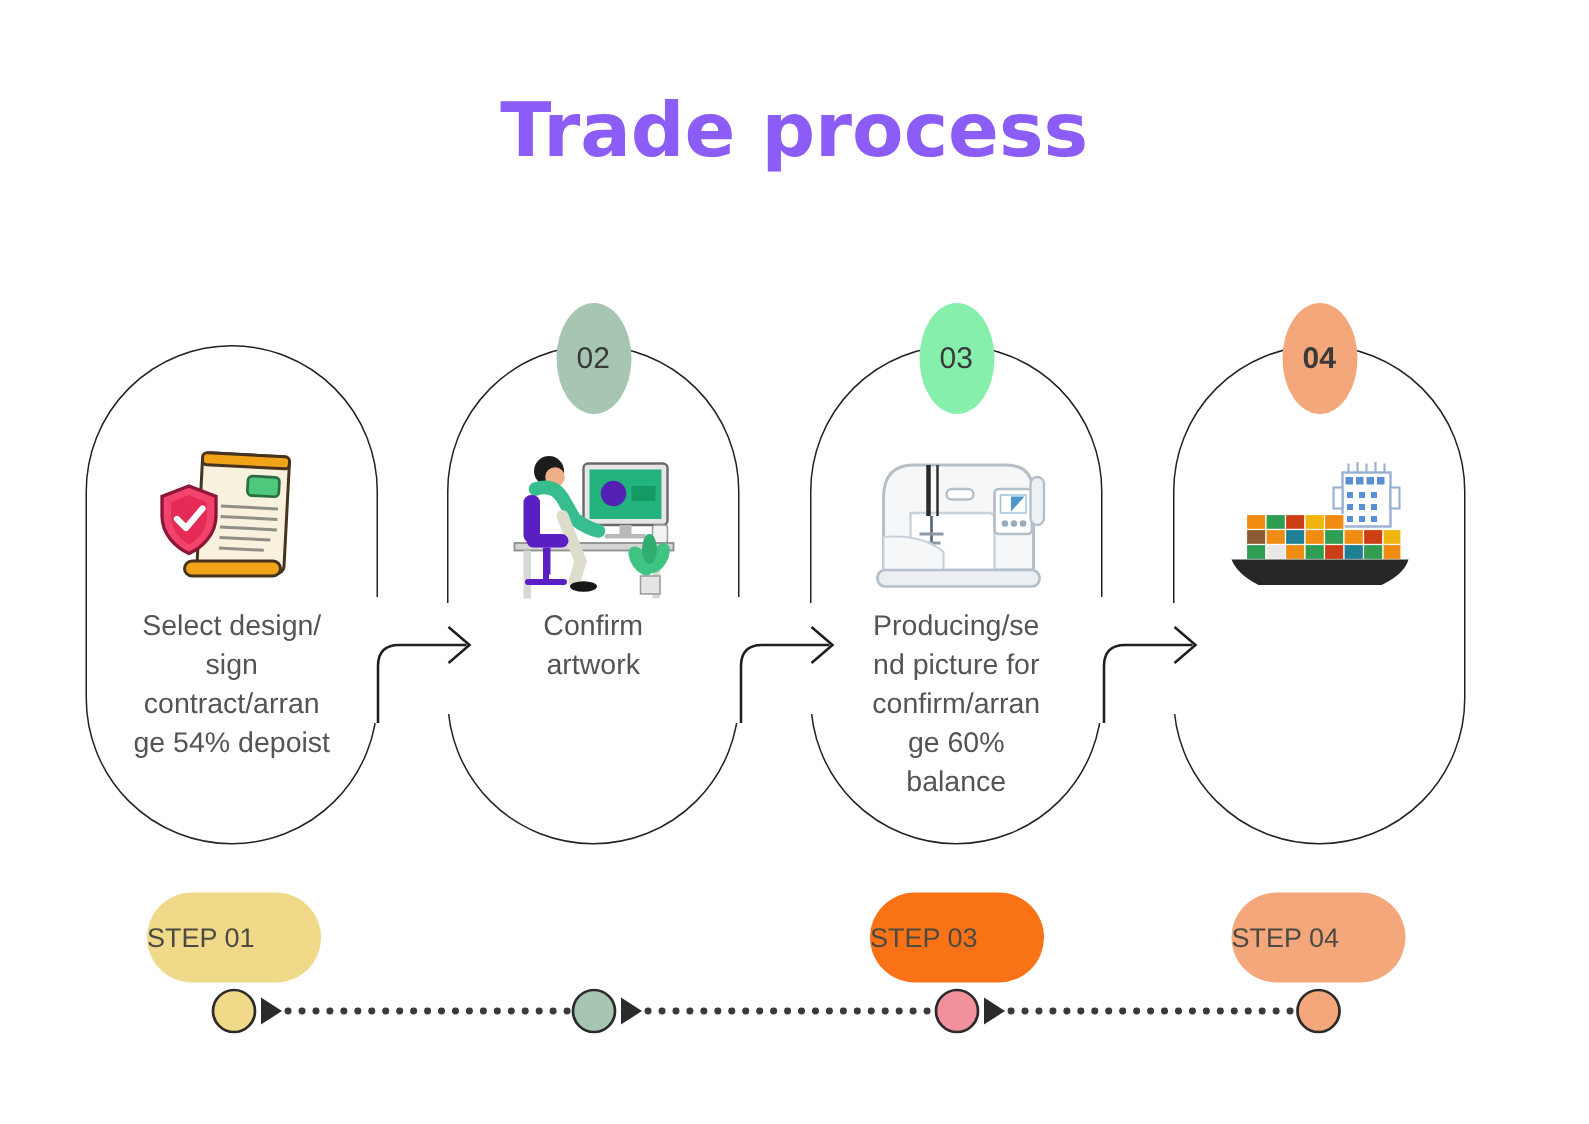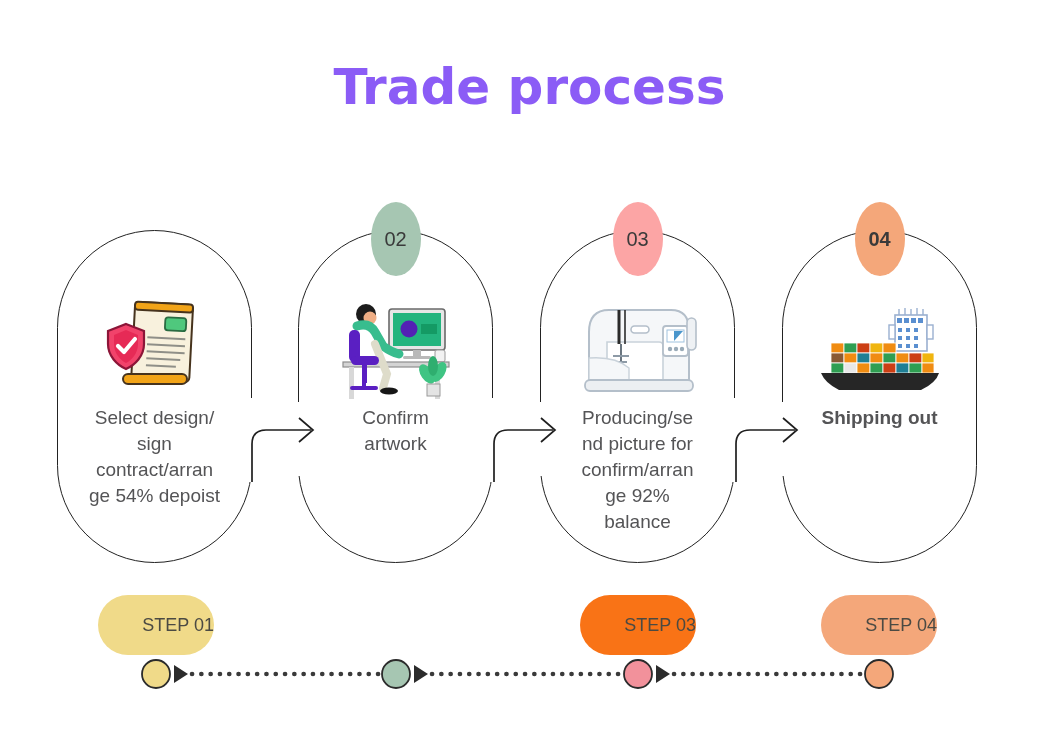--- a/index.html
+++ b/index.html
@@ -41,21 +41,21 @@
   .patch-a2{left:489px;top:398px;width:8px;height:84px;}
   .patch-a3{left:731px;top:398px;width:8px;height:84px;}
   .patch-b1{left:294px;top:402px;width:8px;height:74px;}
   .patch-b2{left:536px;top:402px;width:8px;height:74px;}
   .patch-b3{left:778px;top:402px;width:8px;height:74px;}
   .connector{position:absolute;top:398px;width:70px;height:90px;z-index:3;}
   .conn-1{left:249px;} .conn-2{left:491px;} .conn-3{left:733px;}
   
   .step-chip{
     position:absolute;top:595px;width:116px;height:60px;border-radius:30px;
-    display:flex;align-items:center;justify-content:flex-end;z-index:1;
+    display:flex;align-items:center;justify-content:flex-start;z-index:1;
   }
   .chip-1{left:98px;} .chip-2{left:338px;} .chip-3{left:580px;} .chip-4{left:821px;}
   .step-chip span{font-size:18px;color:#4b4a43;}
   .timeline{position:absolute;left:0;top:646px;width:1059px;height:56px;}
 </style>
 </head>
 <body>
 
 <div class="canvas">
 
@@ -121,21 +121,21 @@
           <ellipse cx="98" cy="70" rx="5" ry="10" fill="#2fae6f"></ellipse>
           <rect x="92" y="88" width="13" height="12" fill="#e4e4e4" stroke="#9a9a9a"></rect>
         </g>
       </svg>
     </div>
     <div class="desc">Confirm
 artwork</div>
   </div>
 
   <div class="pill pill-3">
-    <div class="badge" style="background-color: #fca5a5;">
+    <div class="badge" style="background-color: #86efac;">
       <span>03</span>
     </div>
     <div class="icon-box">
       <svg width="126" height="102" viewBox="0 0 126 102">
         <path d="M14 34 Q14 12 34 12 L96 12 Q114 12 114 32 L114 82 L14 82 Z" fill="#f5f7f9" stroke="#b4bfca" stroke-width="2"></path>
         <path d="M32 44 L84 44 Q88 44 88 48 L88 82 L38 82 Q32 76 32 66 Z" fill="#ffffff" stroke="#c9d2da" stroke-width="1.6"></path>
         <line x1="44" y1="12" x2="44" y2="46" stroke="#2b2b2b" stroke-width="3"></line>
         <line x1="50" y1="12" x2="50" y2="46" stroke="#2b2b2b" stroke-width="1.6"></line>
         <line x1="46" y1="46" x2="46" y2="64" stroke="#5a6772" stroke-width="1.8"></line>
         <path d="M38 58 h16 M40 64 h12" stroke="#8d9aa6" stroke-width="2" fill="none"></path>
@@ -147,21 +147,21 @@
         <circle cx="101" cy="51" r="2.2" fill="#9aabb8"></circle>
         <circle cx="107" cy="51" r="2.2" fill="#9aabb8"></circle>
         <rect x="112" y="20" width="9" height="32" rx="4.5" fill="#eef1f4" stroke="#b4bfca" stroke-width="1.6"></rect>
         <path d="M14 60 Q40 58 54 70 L54 82 L14 82 Z" fill="#f5f7f9" stroke="#c9d2da" stroke-width="1.4"></path>
         <rect x="10" y="82" width="108" height="11" rx="5" fill="#eceff2" stroke="#b4bfca" stroke-width="1.8"></rect>
       </svg>
     </div>
     <div class="desc">Producing/se
 nd picture for
 confirm/arran
-ge 92%
+ge 60%
 balance</div>
   </div>
 
   <div class="pill pill-4">
     <div class="badge" style="background-color: rgb(244, 167, 122);">
       <span>04</span>
     </div>
     <div class="icon-box">
       <svg width="130" height="92" viewBox="0 0 130 92">
         <rect x="80" y="12" width="32" height="36" fill="#ffffff" stroke="#9ab0d0" stroke-width="1.6"></rect>
@@ -208,21 +208,20 @@
           <rect x="42" y="60" width="13" height="10" fill="#f08c12"></rect>
             <rect x="55" y="60" width="13" height="10" fill="#2f9e52"></rect>
           <rect x="68" y="60" width="13" height="10" fill="#cc3f14"></rect>
             <rect x="81" y="60" width="13" height="10" fill="#1f7f95"></rect>
           <rect x="94" y="60" width="13" height="10" fill="#2f9e52"></rect>
             <rect x="107" y="60" width="12" height="10" fill="#f08c12"></rect>
         </g>
         <path d="M6 70 L124 70 Q121 80 106 87 L24 87 Q10 80 6 70 Z" fill="#262626"></path>
       </svg>
     </div>
-    <div class="desc">Shipping out</div>
   </div>
 
   <div class="patch patch-a1"></div>
   <div class="patch patch-b1"></div>
   <div class="patch patch-a2"></div>
   <div class="patch patch-b2"></div>
   <div class="patch patch-a3"></div>
   <div class="patch patch-b3"></div>
 
   <svg class="connector conn-1" viewBox="0 0 70 90">

